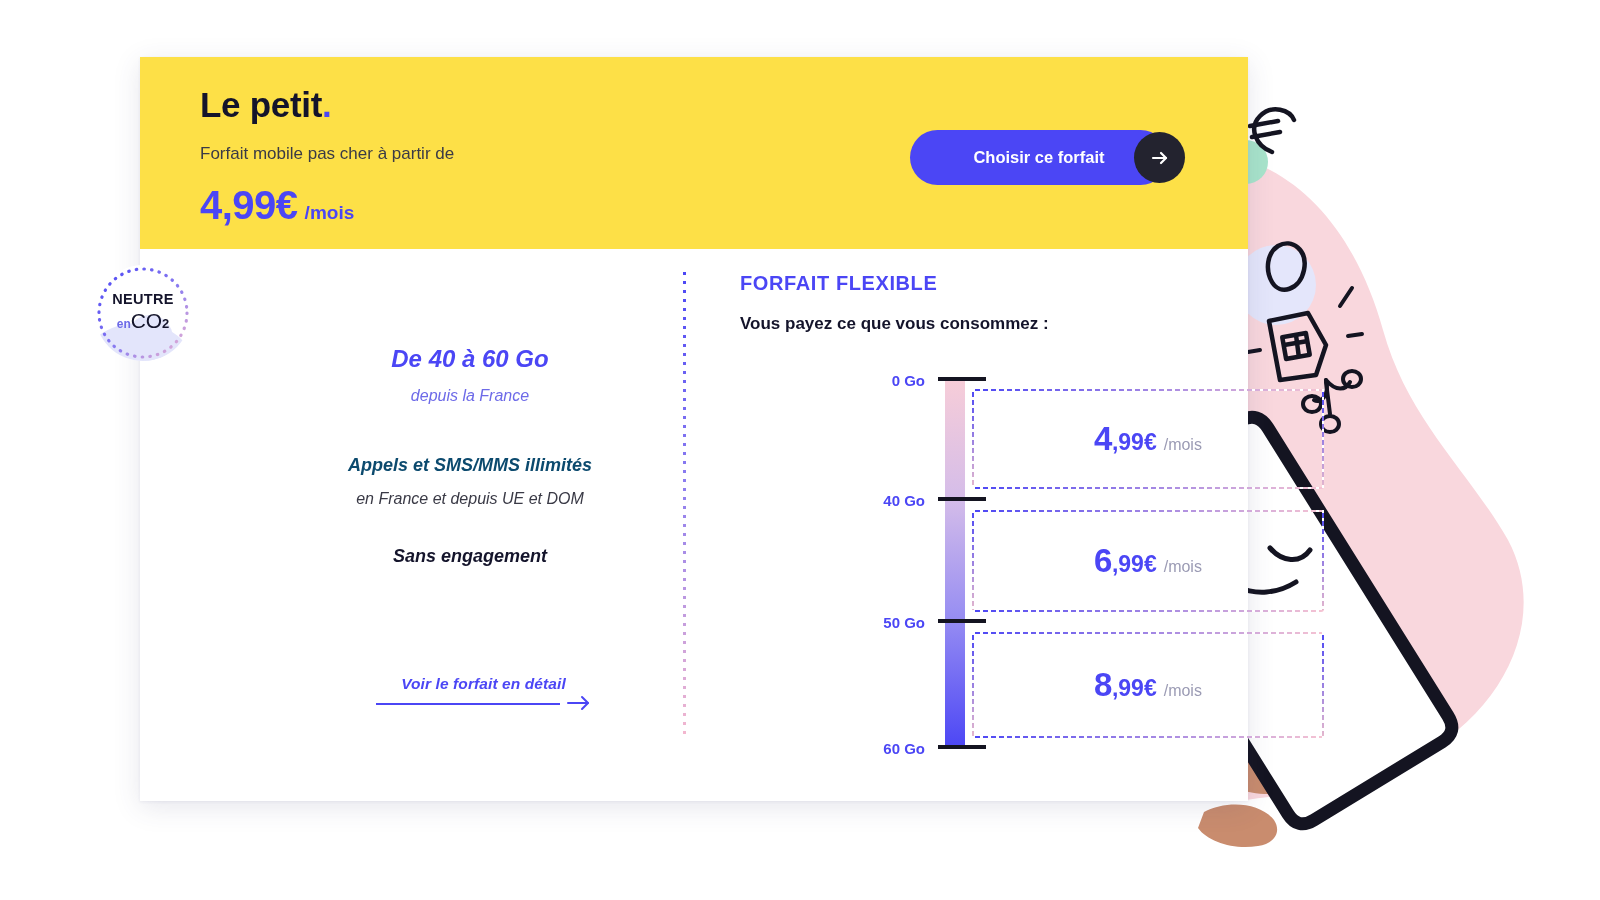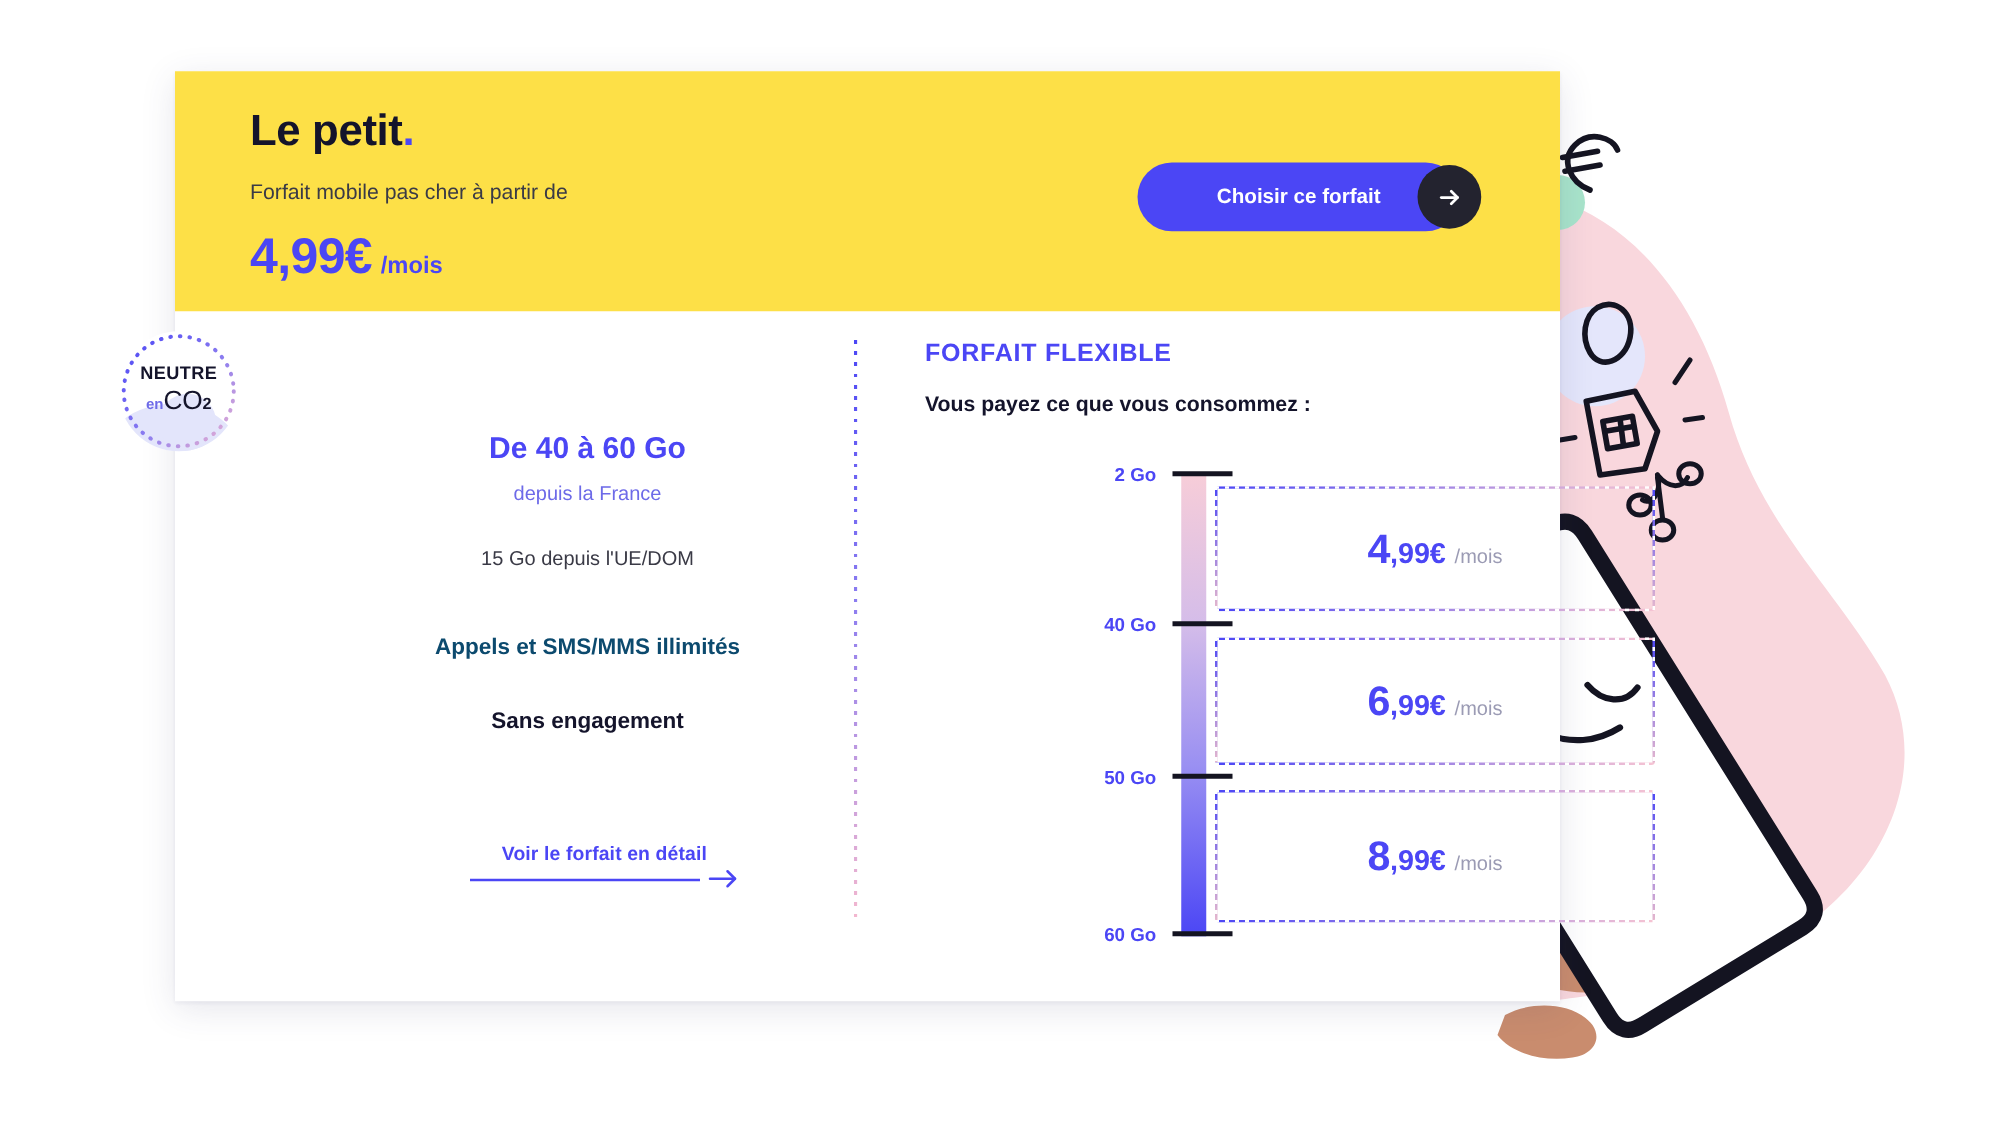--- a/index.html
+++ b/index.html
@@ -77,21 +77,21 @@
   }
   .co2-l2{
     position:absolute;left:0;right:0;top:44px;text-align:center;white-space:nowrap;
   }
   .co2-en{font-size:12px;font-weight:bold;color:#6d6ae8;}
   .co2-co2{font-size:21px;font-weight:normal;color:#14142b;letter-spacing:-.2px;}
   .co2-sub{font-size:13px;font-weight:bold;color:#14142b;}
 
   
   .left-col{
-    position:absolute;left:60px;top:250px;width:540px;text-align:center;
+    position:absolute;left:60px;top:250px;width:540px;text-align:center;font-style:italic;
   }
   .lc-h1{font-size:24px;font-weight:bold;color:#4b46f5;margin-top:38px;}
   .lc-h1sub{font-size:16px;color:#6d6ae8;margin-top:14px;}
   .lc-p{font-size:16px;color:#3a3a46;margin-top:34px;}
   .lc-h2{font-size:18px;font-weight:bold;color:#0c4a6e;margin-top:50px;}
   .lc-p2{font-size:16px;color:#3a3a46;margin-top:14px;}
   .lc-h3{font-size:18px;font-weight:bold;color:#14142b;margin-top:38px;}
 
   .detail-link{
     position:absolute;left:176px;top:368px;width:215px;cursor:pointer;
@@ -278,22 +278,22 @@
             <path d="M4 11 H17" stroke="#ffffff" stroke-width="2.2" stroke-linecap="round" fill="none"></path>
             <path d="M12 6 L17 11 L12 16" stroke="#ffffff" stroke-width="2.2" stroke-linecap="round" stroke-linejoin="round" fill="none"></path>
           </svg>
         </div>
       </div>
     </div>
 
     <div class="left-col">
       <div class="lc-h1">De 40 à 60 Go</div>
       <div class="lc-h1sub">depuis la France</div>
-      <div class="lc-p">15 Go depuis l'UE/DOM</div>
       <div class="lc-h2">Appels et SMS/MMS illimités</div>
+      <div class="lc-p2">en France et depuis UE et DOM</div>
       <div class="lc-h3">Sans engagement</div>
 
       <div class="detail-link">
         <span class="detail-link-text">Voir le forfait en détail</span>
         <span class="detail-line"></span>
         <span class="detail-arrow">
           <svg width="26" height="18" viewBox="0 0 26 18">
             <path d="M2 9 H22" stroke="#4b46f5" stroke-width="2" stroke-linecap="round" fill="none"></path>
             <path d="M16 3 L22 9 L16 15" stroke="#4b46f5" stroke-width="2" stroke-linecap="round" stroke-linejoin="round" fill="none"></path>
           </svg>
@@ -305,21 +305,21 @@
 
     <div class="right-panel">
       <div class="rp-title">FORFAIT FLEXIBLE</div>
       <div class="rp-sub">Vous payez ce que vous consommez :</div>
     </div>
 
     <div class="gauge-area">
       <div class="gauge-bar"></div>
 
       <div class="gauge-labels">
-        <div class="gauge-label" style="top:5px;">2 Go</div>
+        <div class="gauge-label" style="top:5px;">0 Go</div>
         <div class="gauge-label" style="top:125px;">40 Go</div>
         <div class="gauge-label" style="top:247px;">50 Go</div>
         <div class="gauge-label" style="top:373px;">60 Go</div>
       </div>
 
       <div class="tick" style="top:10px;"></div>
       <div class="tick" style="top:130px;"></div>
       <div class="tick" style="top:252px;"></div>
       <div class="tick" style="top:378px;"></div>
 

